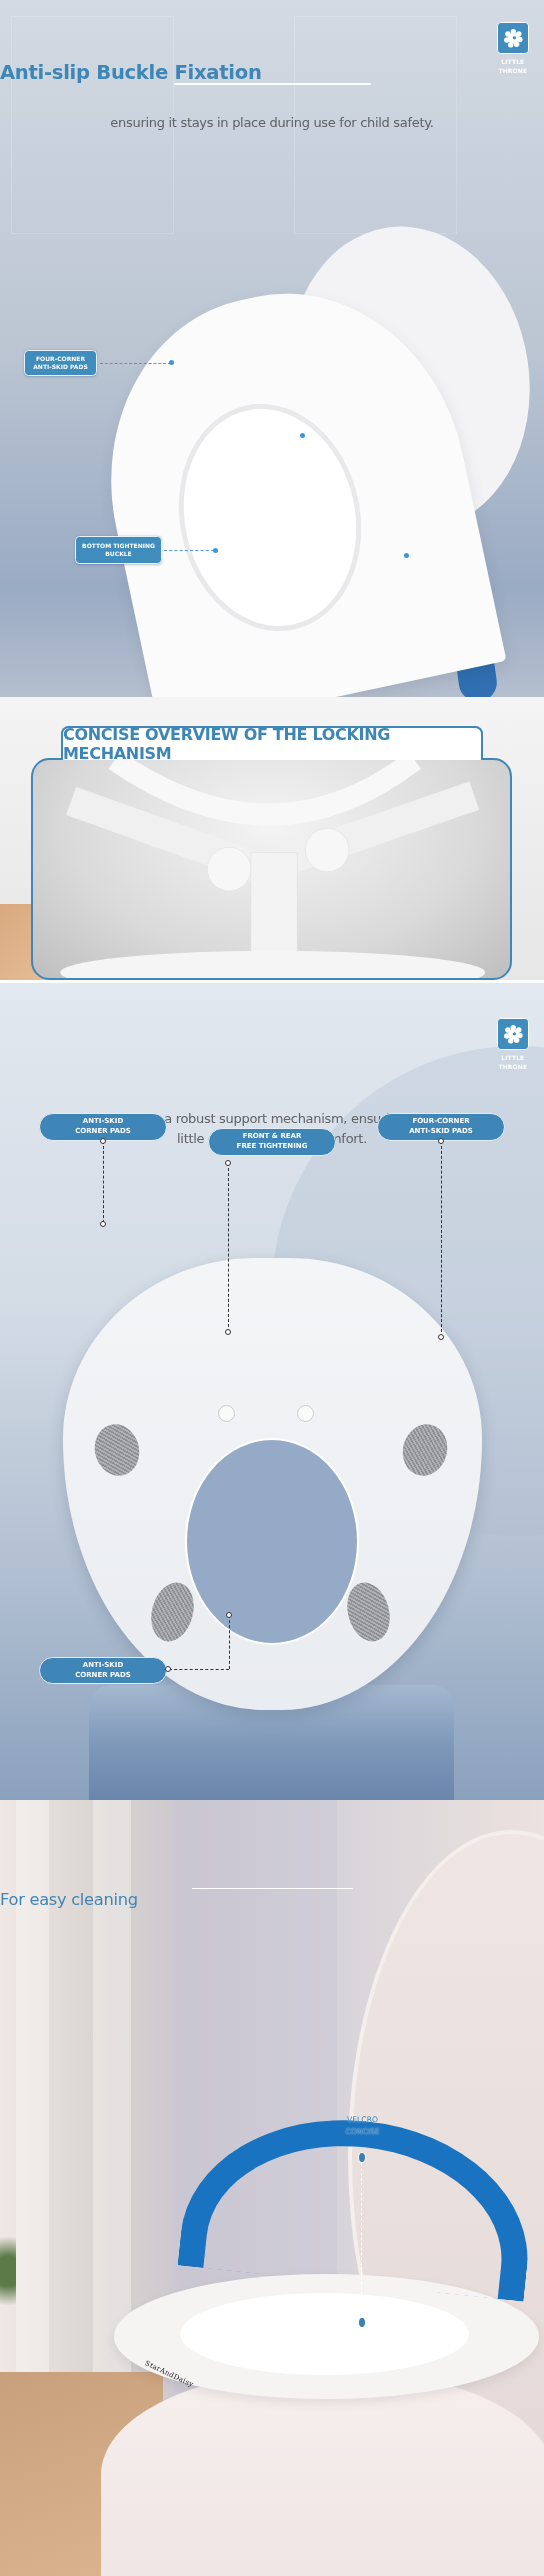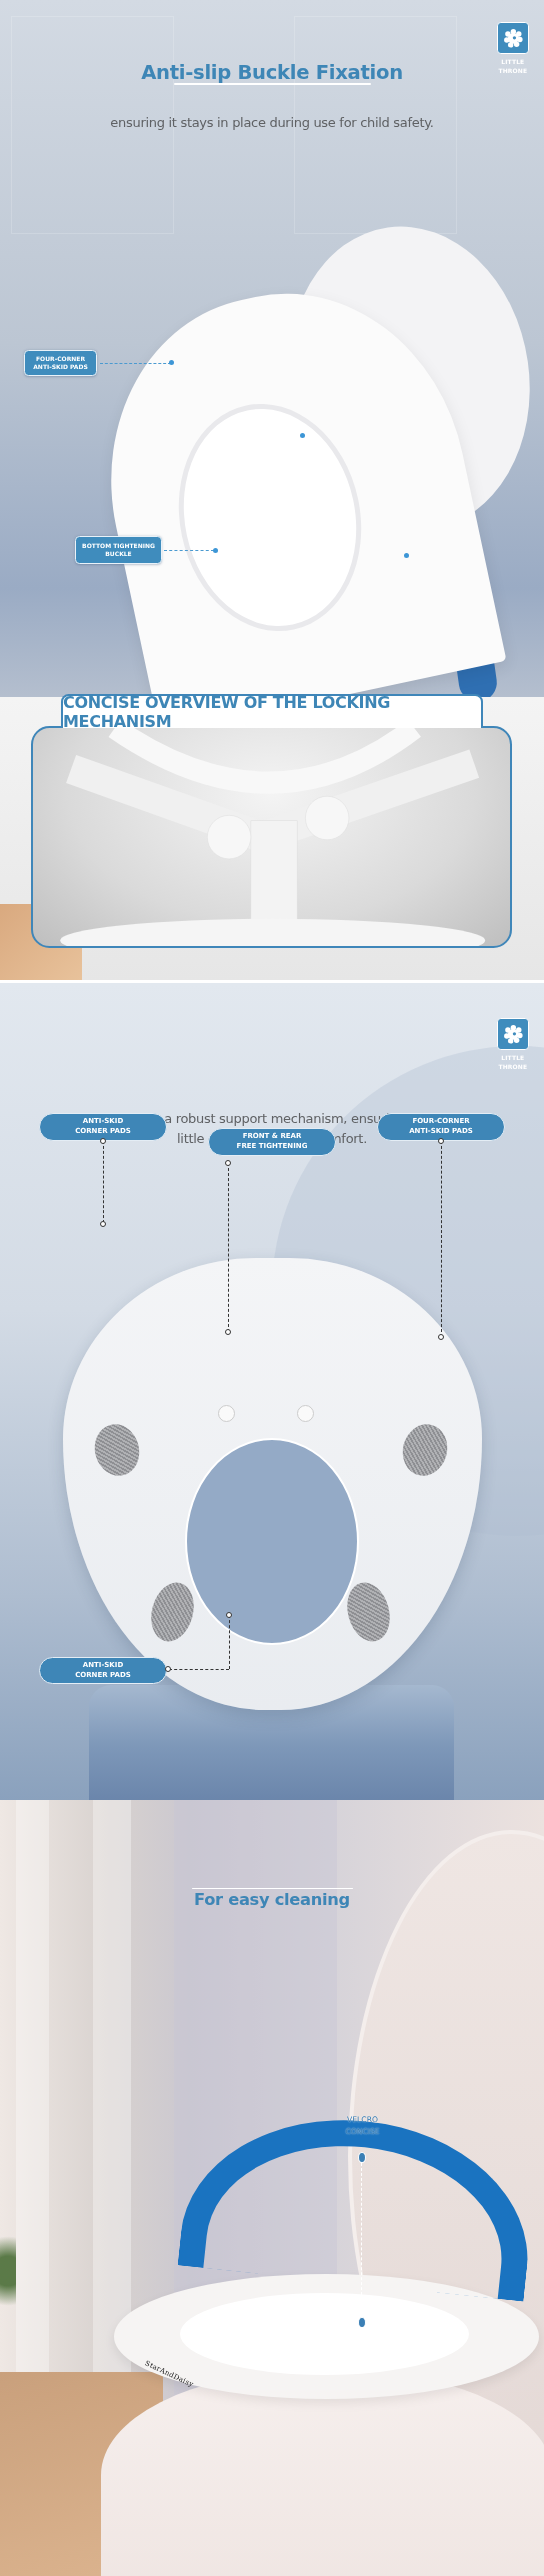--- a/index.html
+++ b/index.html
@@ -9,30 +9,30 @@
   
   #s1 { top: 0; height: 980px;
         background: linear-gradient(180deg, #d3dae3 0%, #bcc6d3 35%, #9aabc4 60%, #c9ced6 80%, #e6e4e2 100%); }
   #s1 .window-pane { position: absolute; top: 16.3px; width: 163px; height: 218px; border: 1.1px solid rgba(255,255,255,0.18); }
 
   .logo { position: absolute; right: 14.7px; width: 33px; text-align: center; }
   .logo .badge { width: 32px; height: 32px; background: #3f8cbd; border: 1.1px solid #ffffff; border-radius: 3.8px; margin: 0 auto; position: relative; }
   .logo .badge svg { position: absolute; left: 4.9px; top: 4.9px; }
   .logo .brand { font-family: "DejaVu Sans", sans-serif; font-size: 6px; font-weight: bold; color: #ffffff; line-height: 9.3px; margin-top: 2.7px; letter-spacing: 0.1px; }
 
-  .title { position: absolute; left: 0; width: 544px; text-align: center; color: #3e86b6; font-family: "DejaVu Sans", sans-serif; font-weight: bold; }
+  .title { position: absolute; left: 0; width: 544px; text-align: left; color: #3e86b6; font-family: "DejaVu Sans", sans-serif; font-weight: bold; }
   .title .underline { position: absolute; height: 2.2px; background: #ffffff; border-radius: 1.1px; }
   .desc { position: absolute; left: 0; width: 544px; text-align: center; color: #5f6164; font-family: "DejaVu Sans", sans-serif; }
 
   .seat-bg { position: absolute; border-radius: 50%; }
   .label-box { position: absolute; background: #3f8cbd; border: 1.1px solid #e9f2f9; color: #ffffff; font-family: "DejaVu Sans", sans-serif; font-weight: bold; text-align: center; display: flex; align-items: center; justify-content: center; line-height: 1.4; box-shadow: 0 0.5px 2.2px rgba(40,70,110,0.3); }
   .dash-h { position: absolute; height: 0; border-top: 1.6px dashed #4a9ad0; }
   .dot { position: absolute; width: 5.4px; height: 5.4px; border-radius: 50%; background: #3d96d6; }
 
-  .overview-wrap { position: absolute; left: 31px; top: 694px; width: 481px; height: 261px; }
+  .overview-wrap { position: absolute; left: 31px; top: 726px; width: 481px; height: 261px; }
   .overview-head { position: absolute; left: 30px; top: 0; width: 422px; height: 34px; background: #ffffff; border: 2.2px solid #3f86b9; border-bottom: none; border-radius: 7.6px 7.6px 0 0; display: flex; align-items: center; justify-content: center; color: #3e86b6; font-weight: bold; font-size: 16px; letter-spacing: -0.3px; font-family: "DejaVu Sans", sans-serif; }
   .overview-frame { position: absolute; left: 0; top: 32px; width: 481px; height: 222px; border: 2.2px solid #3f86b9; border-radius: 18.5px; overflow: hidden;
         background: radial-gradient(ellipse at 50% 30%, #f4f4f4 0%, #dadada 60%, #bebebe 100%); }
 
   
   #s2 { top: 983px; height: 818px;
         background: linear-gradient(180deg, #e2e8ef 0%, #d3dbe5 40%, #aebdd0 75%, #8aa1bd 100%); }
   .big-arc { position: absolute; left: 272px; top: 63px; width: 490px; height: 490px; border-radius: 50%; background: rgba(176,190,208,0.35); }
   .pill { position: absolute; background: #3e86b7; border: 1.1px solid #e4edf5; border-radius: 16.3px; color: #ffffff; font-weight: bold; font-family: "DejaVu Sans", sans-serif; font-size: 7px; text-align: center; line-height: 9.8px; display: flex; align-items: center; justify-content: center; }
   .vline { position: absolute; width: 0; border-left: 0.5px dashed #333; }
@@ -212,21 +212,21 @@
 
 <div class="section" id="s3">
   <div class="curtain" style="left:16.3px;width:33px"></div>
   <div class="curtain" style="left:93px;width:38px"></div>
   <div style="position:absolute;left:174px;top:0;width:163px;height:776px;background:rgba(200,198,212,0.45)"></div>
   <div style="position:absolute;left:348px;top:30px;width:327px;height:653px;border-radius:50%;background:linear-gradient(180deg,#efe6e3,#e4d9d6);border:4.4px solid #f4eeec"></div>
 
   <div class="title" style="top:57px;font-size:24px;letter-spacing:-0.3px">
     <div class="underline" style="left:192px;top:30.5px;width:161px;height:1.6px"></div>
   </div>
-  <div class="title" style="top:90px;font-size:16.3px;font-weight:bold;color:#3e86b6;letter-spacing:-0.3px">For easy cleaning</div>
+  <div class="title" style="top:90px;font-size:16.3px;font-weight:normal;color:#3e86b6;letter-spacing:-0.3px">For easy cleaning</div>
 
   <div>
     <div style="position:absolute;left:0;top:572px;width:163px;height:207px;background:linear-gradient(160deg,#c9a07c,#dcb48f)"></div>
     <div style="position:absolute;left:0;top:422px;width:16.3px;height:98px;background:radial-gradient(circle,#5b7a48 30%,transparent 70%)"></div>
     <div style="position:absolute;left:101px;top:572px;width:452px;height:229px;background:linear-gradient(180deg,#f6efed,#efe5e2);border-radius:45% 45% 0 0"></div>
     <div style="position:absolute;left:114px;top:474px;width:425px;height:125px;background:#f6f4f3;border-radius:50%;box-shadow:0 4.4px 11px rgba(0,0,0,0.08)"></div>
     <div style="position:absolute;left:180px;top:493px;width:289px;height:82px;background:#ffffff;border-radius:50%"></div>
     <div style="position:absolute;left:185px;top:321px;width:348px;height:163px;border:26px solid #1a73c0;border-bottom:none;border-radius:50% 50% 0 0 / 80% 80% 0 0;transform:rotate(6deg)"></div>
     <div style="position:absolute;left:143px;top:570px;transform:rotate(25deg);font-family:'DejaVu Serif',serif;font-size:7px;color:#222;letter-spacing:0.3px">StarAndDaisy</div>
   </div>

